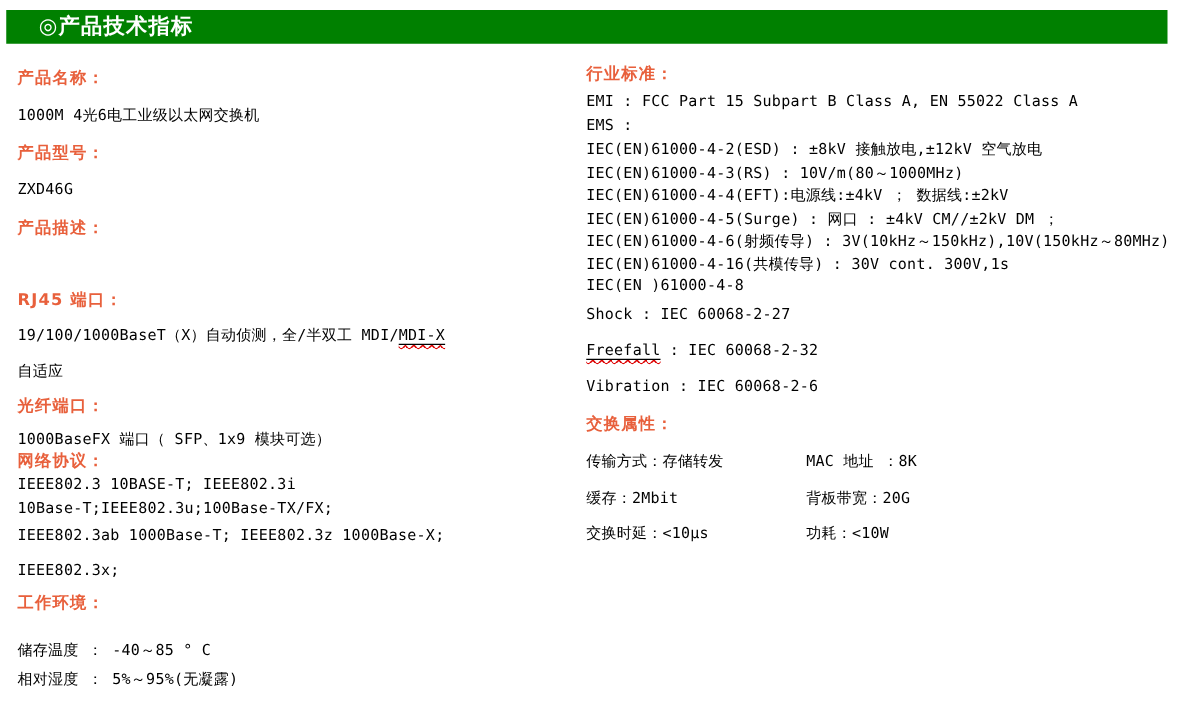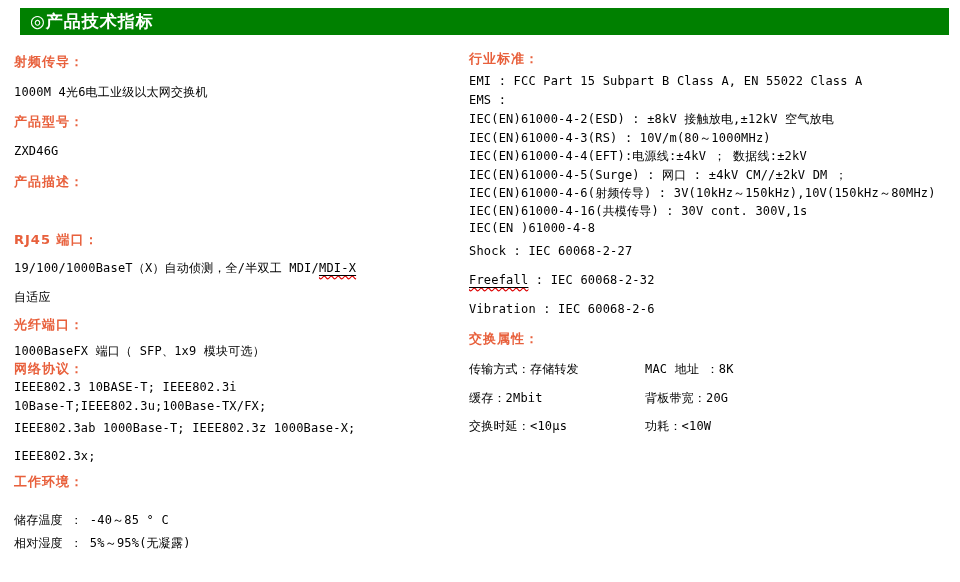--- a/index.html
+++ b/index.html
@@ -1,38 +1,38 @@
 <!DOCTYPE html>
 <html><head>
 <meta charset="utf-8">
 <style>
   html,body{margin:0;padding:0;background:#fff;}
   #page{position:relative;width:960px;height:582px;background:#ffffff;overflow:hidden;
         font-family:"DejaVu Sans Mono","Liberation Mono",monospace;color:#000;}
-  .titlebar{position:absolute;left:20px;top:8px;width:929px;height:27px;background:#008000;
+  .titlebar{position:absolute;left:5px;top:8px;width:929px;height:27px;background:#008000;
         color:#ffffff;font-family:"DejaVu Sans","Liberation Sans",sans-serif;
-        font-weight:bold;font-size:17px;line-height:27px;padding-left:10px;box-sizing:border-box;
+        font-weight:bold;font-size:17px;line-height:27px;padding-left:26px;box-sizing:border-box;
         letter-spacing:1px;}
   .h{position:absolute;color:#e8603c;font-weight:bold;font-size:13px;
         font-family:"DejaVu Sans","Liberation Sans",sans-serif;white-space:nowrap;letter-spacing:1px;}
   .t{position:absolute;font-size:12px;white-space:nowrap;letter-spacing:0.2px;}
   .lcol{left:14px;}
   .rcol{left:425px;margin-left:44px;}
   .c2col{left:645px;}
   .mis{text-decoration:underline wavy #dd0000;text-decoration-skip-ink:none;text-underline-offset:3px;}
   .u{text-decoration:underline solid #000;}
 </style>
 </head>
 <body>
 
 <div id="page">
 
   <div class="titlebar">◎产品技术指标</div>
 
-  <div class="h lcol" style="top:53px">射频传导：</div>
+  <div class="h lcol" style="top:53px">产品名称：</div>
   <div class="t lcol" style="top:84px">1000M 4光6电工业级以太网交换机</div>
 
   <div class="h lcol" style="top:113px">产品型号：</div>
   <div class="t lcol" style="top:144px">ZXD46G</div>
 
   <div class="h lcol" style="top:173px">产品描述：</div>
 
   <div class="h lcol" style="top:231px">RJ45 端口：</div>
   <div class="t lcol" style="top:260px"><span>19/100/1000BaseT（X）自动侦测，全/半双工 MDI/</span><span class="mis"><span class="u">MDI-X</span></span></div>
   <div class="t lcol" style="top:289px">自适应</div>

